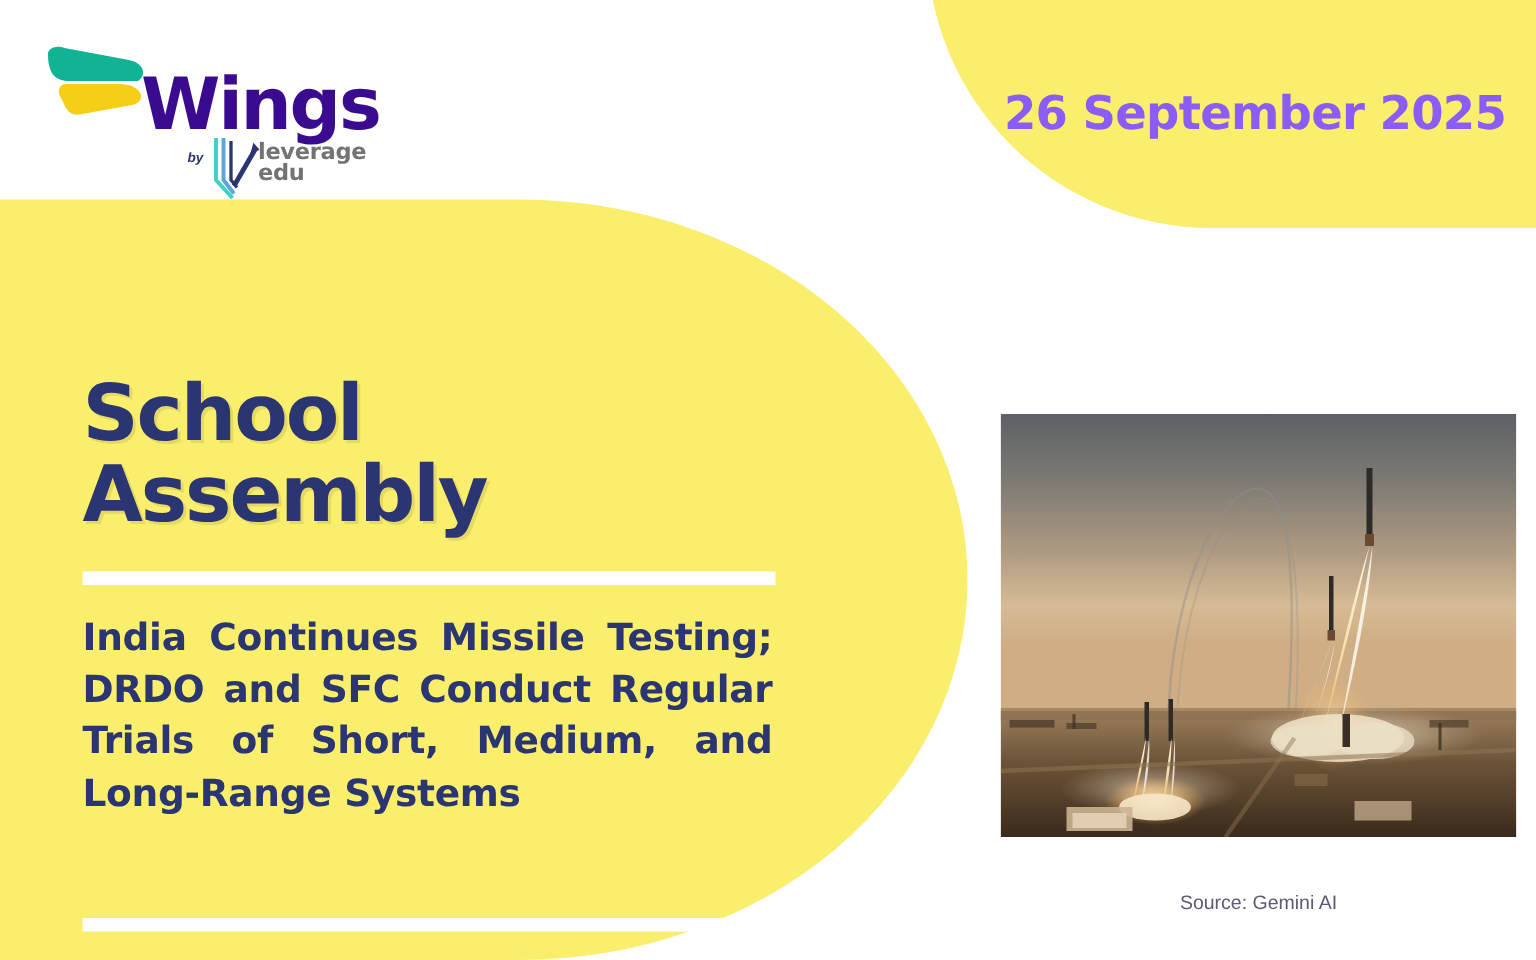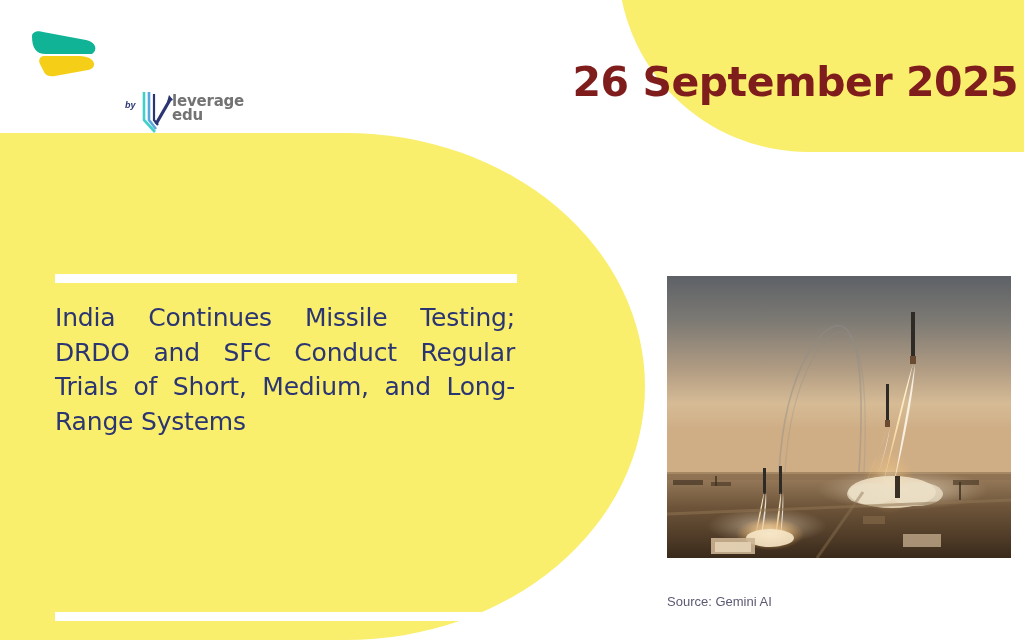--- a/index.html
+++ b/index.html
@@ -53,24 +53,24 @@
   .logo-sub{
     position:absolute; left:150px; top:72px;
     font-size:15px; font-weight:bold; color:#737373;
     line-height:0.95; letter-spacing:-.2px;
     font-family:"DejaVu Sans", sans-serif;
   }
   .logo-sub .l2{ display:block; margin-left:0; }
 
   
   .date{
-    position:absolute; right:6px; top:58px;
+    position:absolute; right:20px; top:58px;
     z-index:6;
-    font-size:41px; font-weight:bold;
-    color:#7f1d1d;
+    font-size:31px; font-weight:bold;
+    color:#8b5cf6;
     letter-spacing:-.5px;
     font-family:"DejaVu Sans", sans-serif;
   }
 
   
   .content{
     position:absolute; left:55px; top:250px;
     width:460px; z-index:5;
   }
   .headline{
@@ -83,70 +83,72 @@
   .rule{
     height:9px; background:#ffffff;
     margin:24px 0 18px 0; width:462px;
   }
   .rule-bottom{
     position:absolute; left:55px; top:612px;
     width:462px; height:9px; background:#ffffff; z-index:5;
   }
   .subhead{
     font-size:25px; line-height:1.38;
-    font-weight:normal; color:#2b3572;
+    font-weight:bold; color:#2b3572;
     text-align:justify;
     text-align-last:left;
     letter-spacing:-.2px;
     font-family:"DejaVu Sans", sans-serif;
   }
 
   
   .photo-wrap{
     position:absolute; left:667px; top:276px;
     width:344px; height:282px; z-index:5;
     overflow:hidden;
   }
   .photo{ position:absolute; inset:0; }
   .caption{
     position:absolute; left:667px; top:594px;
-    width:344px; z-index:6;
+    width:344px; text-align:center; z-index:6;
     font-size:13px; color:#5a5a72;
     font-family:"Liberation Sans", sans-serif;
   }
 </style>
 </head>
 <body>
 
 <div class="yellow-top-right"></div>
 <div class="yellow-main"></div>
 
 <div class="logo">
   <svg class="logo-wing" viewBox="0 0 70 48">
     <path d="M2 6 C2 2 8 0 13 2 L56 10 C66 12 68 20 62 24 L16 24 C6 24 2 18 2 6 Z" fill="#10b395"></path>
     <path d="M14 26 C10 26 8 30 10 34 L14 42 C16 46 20 47 25 46 L58 40 C64 39 66 34 62 30 C59 27 54 26 48 26 Z" fill="#f5cf17"></path>
   </svg>
+  <div class="logo-wordmark">Wings</div>
   <div class="logo-by">by</div>
   <svg class="logo-check" viewBox="0 0 34 44">
     <path d="M4 2 L4 30 L15 42" stroke="#3fd0c9" stroke-width="2.6" fill="none"></path>
     <path d="M9 2 L9 30 L16 39" stroke="#5aa7dd" stroke-width="2.6" fill="none"></path>
     <path d="M14 4 L14 30 L18 35" stroke="#2b3572" stroke-width="2.2" fill="none"></path>
     <path d="M16 34 L31 8" stroke="#2b3572" stroke-width="3.2" fill="none"></path>
     <path d="M29 5 L33 10 L27 12 Z" fill="#2b3572"></path>
   </svg>
   <div class="logo-sub">
     <span>leverage</span>
     <span class="l2">edu</span>
   </div>
 </div>
 
 <div class="date">26 September 2025</div>
 
 <div class="content">
   <div class="headline">
+    <div>School Assembly</div>
   </div>
   <div class="rule"></div>
   <div class="subhead">India Continues Missile Testing; DRDO and SFC Conduct Regular Trials of Short, Medium, and Long-Range Systems</div>
 </div>
 <div class="rule-bottom"></div>
 
 <div class="photo-wrap">
   <svg class="photo" viewBox="0 0 344 282" preserveAspectRatio="none">
     <defs>
       <linearGradient id="sky" x1="0" y1="0" x2="0" y2="1">

